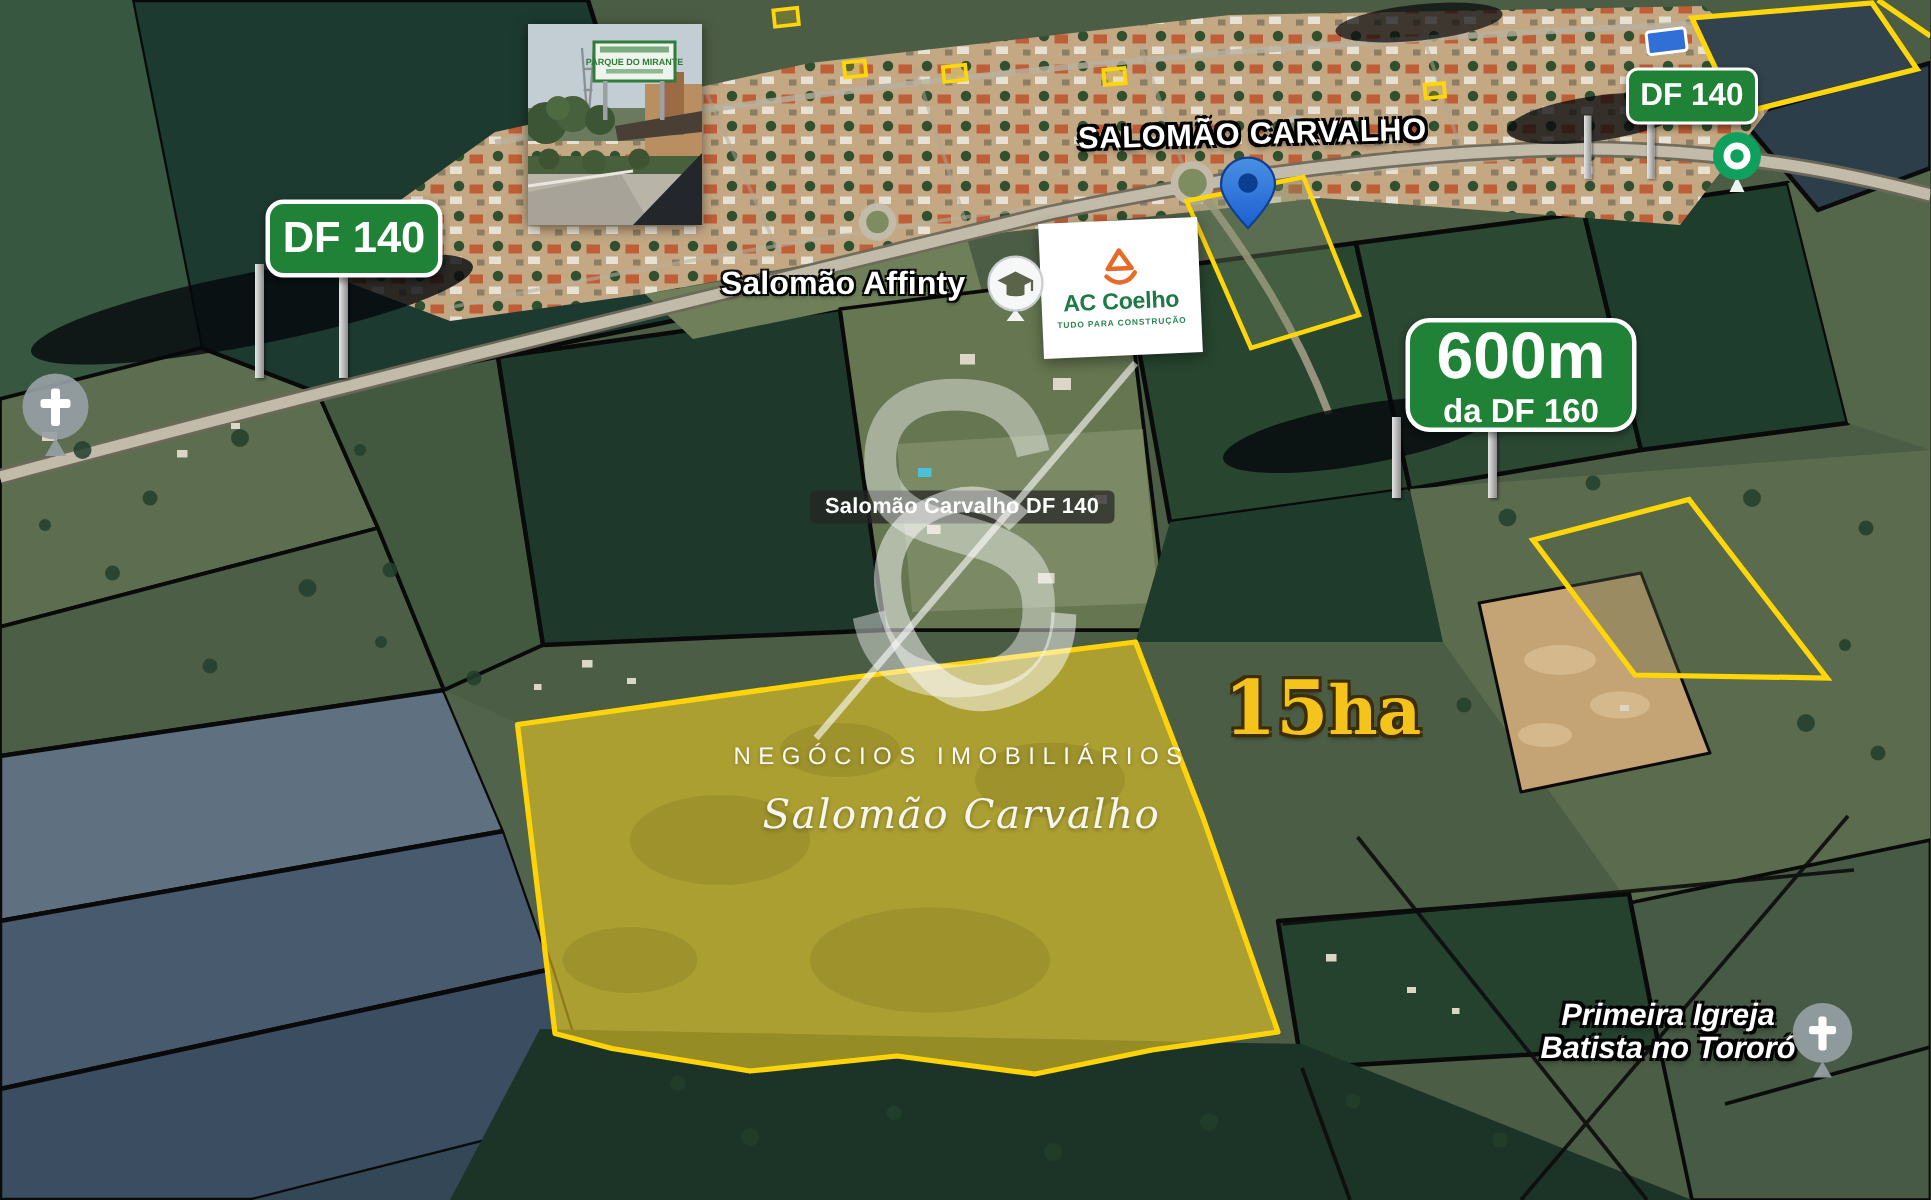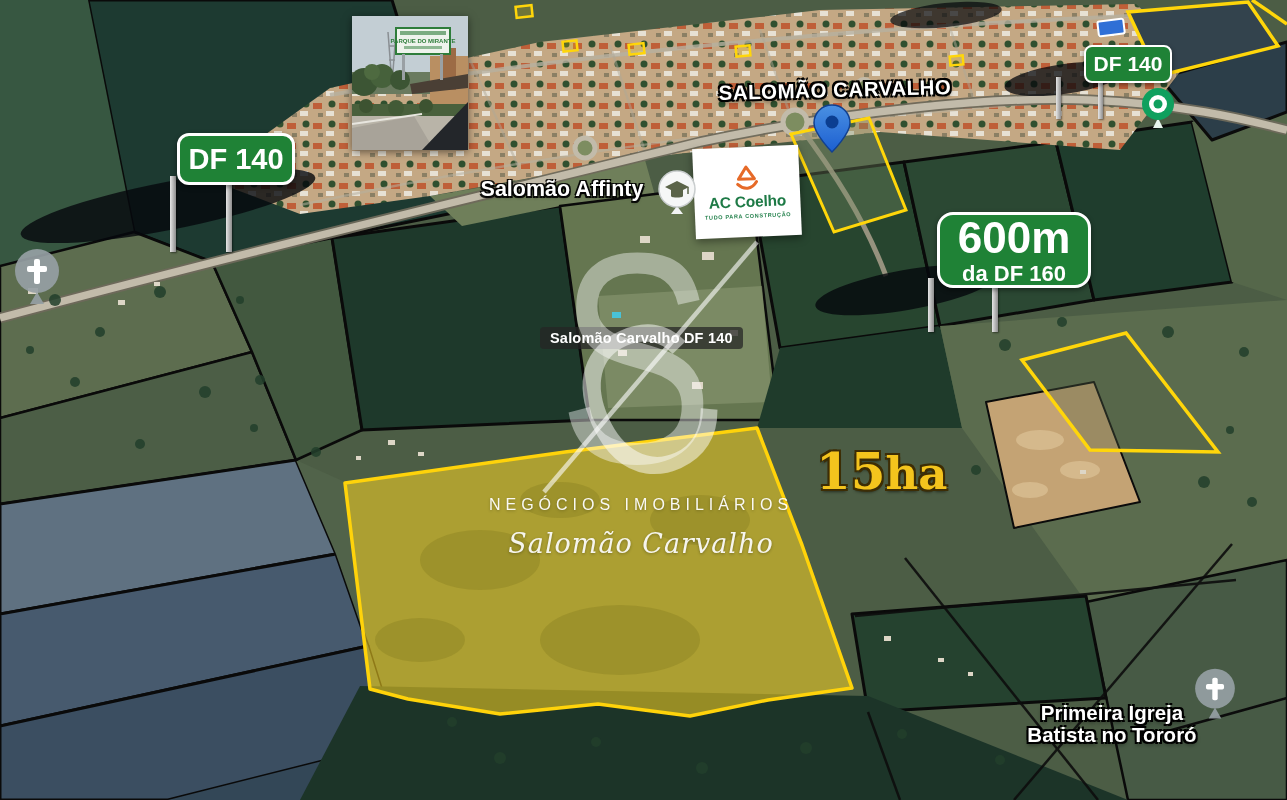--- a/index.html
+++ b/index.html
@@ -70,22 +70,22 @@
 
   .road-label {
     position:absolute; left:695px; top:78px; width:280px; text-align:center;
     font-size:20.5px; letter-spacing:.5px; transform:rotate(-1.5deg); z-index:7;
   }
   .chacara-label {
     position:absolute; left:462px; top:177px; width:200px; text-align:center;
     font-size:21.5px; font-weight:bold; z-index:7;
   }
   .church-label {
-    position:absolute; left:1012px; top:702px; width:200px; text-align:center;
-    font-size:20.5px; line-height:22px; z-index:7;
+    position:absolute; left:1012px; top:666px; width:200px; text-align:center;
+    font-size:20.5px; line-height:22px; z-index:7;font-style:italic;
   }
 
   .photo-inset {
     position:absolute; left:352px; top:16px; width:116px; height:134px;
     z-index:7; box-shadow:0 2px 8px rgba(0,0,0,.5);
   }
   .wm-svg { position:absolute; left:0; top:0; z-index:6; pointer-events:none; }
   .pin { position:absolute; z-index:8; }
 </style>
 </head>

